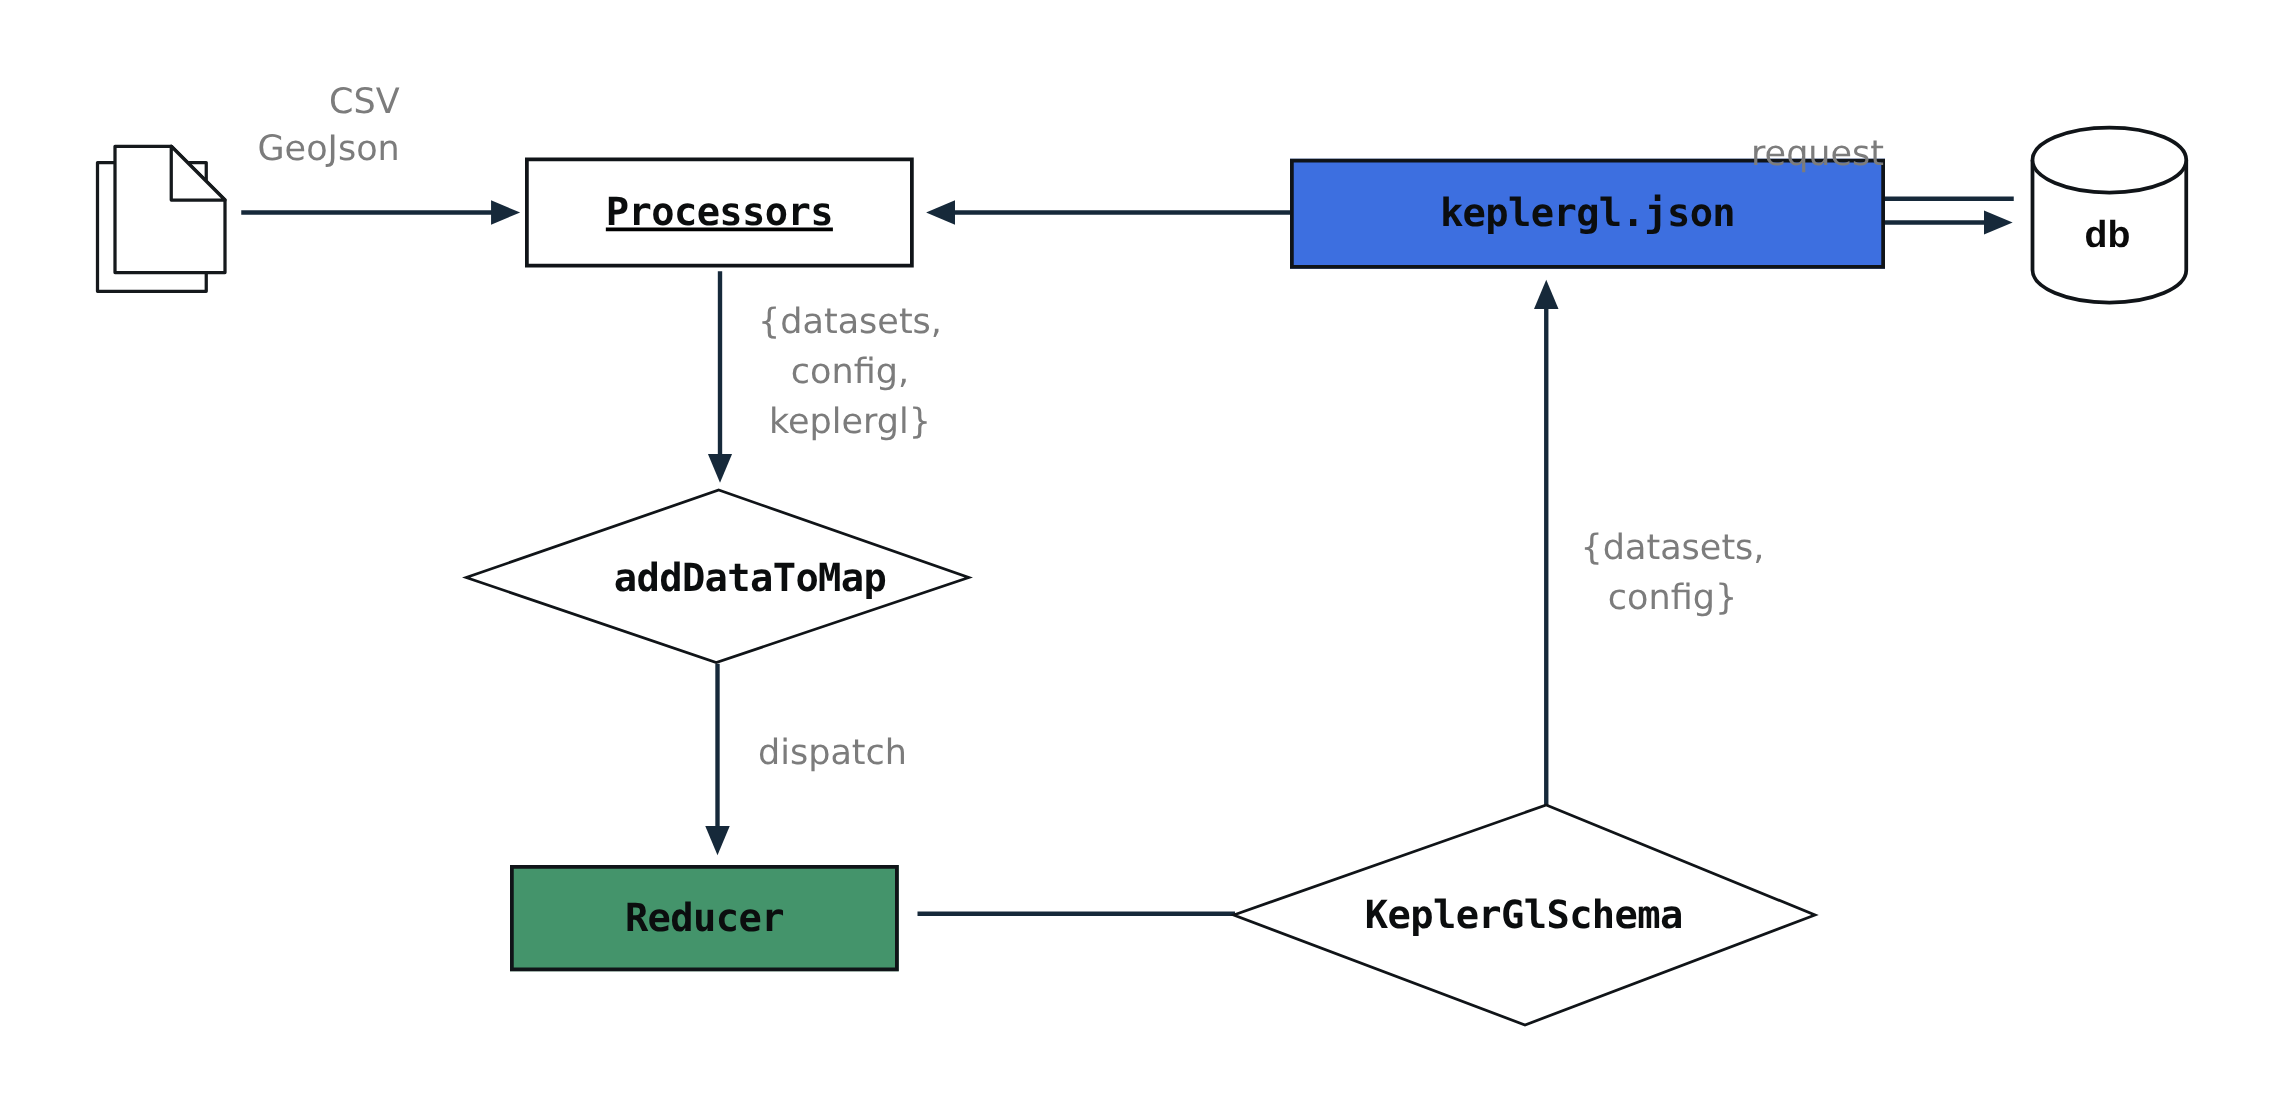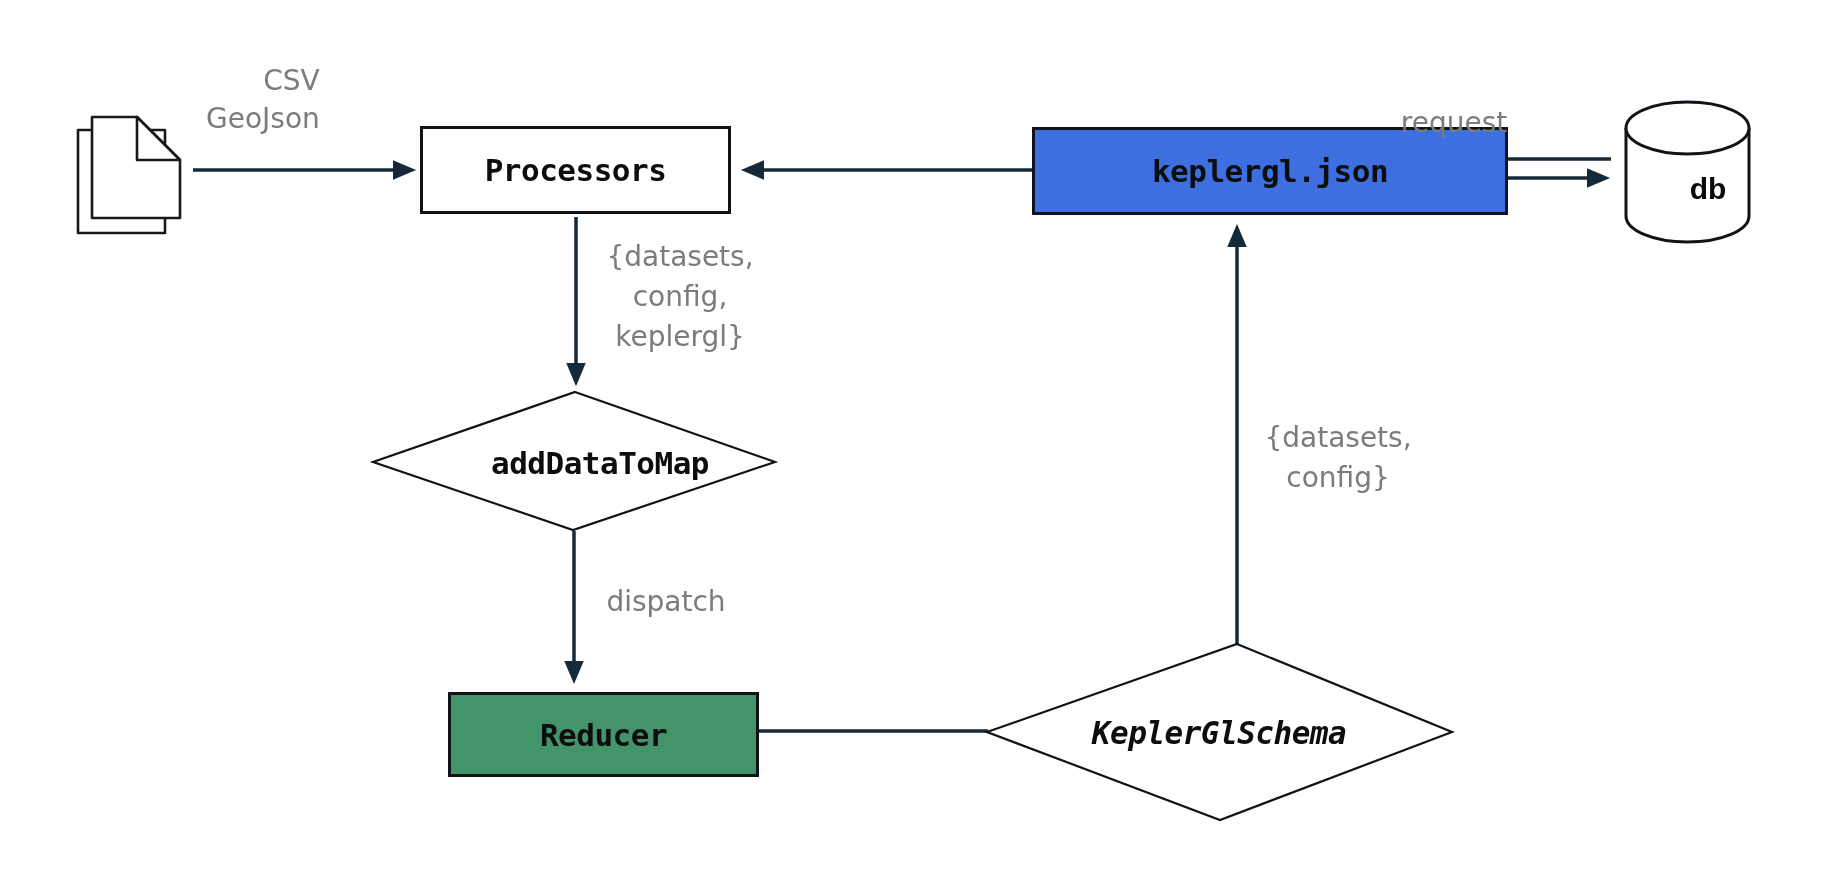--- a/index.html
+++ b/index.html
@@ -63,39 +63,39 @@
 
     <polygon class="node-shape" points="575,392 775,462 573,530 373,462"></polygon>
     <polygon class="node-shape" points="1237,644 1452,732 1220,820 987,732"></polygon>
 
     <g>
       <path class="node-shape" d="M1626,128 L1626,216 A61.5,26 0 0 0 1749,216 L1749,128" style="stroke-width:3"></path>
       <ellipse class="node-shape" cx="1687.5" cy="128" rx="61.5" ry="26" style="stroke-width:3"></ellipse>
     </g>
   </svg>
 
-  <div class="box" style="left:420px;top:126px;width:311px;height:88px;">
+  <div class="box" style="left:420px;top:126px;width:311px;height:88px;text-decoration:underline;">
     <span class="mono">Processors</span>
   </div>
 
   <div class="box blue" style="left:1032px;top:127px;width:476px;height:88px;">
     <span class="mono">keplergl.json</span>
   </div>
 
-  <div class="box green" style="left:448px;top:692px;width:311px;height:85px;">
+  <div class="box green" style="left:408px;top:692px;width:311px;height:85px;">
     <span class="mono">Reducer</span>
   </div>
 
   <div class="node-label mono" style="left:600px;top:463px;">addDataToMap</div>
 
-  <div class="node-label mono" style="left:1219px;top:733px;font-style:italic;">
+  <div class="node-label mono" style="left:1219px;top:733px;">
     <div>KeplerGlSchema</div>
   </div>
 
-  <div class="node-label db-label" style="left:1686px;top:188px;margin-left:22px;">db</div>
+  <div class="node-label db-label" style="left:1686px;top:188px;">db</div>
 
   <div class="glabel left" style="left:206px;top:62px;">
     <div>CSV</div>
     <div>GeoJson</div>
   </div>
 
   <div class="glabel" style="left:680px;top:297px;">
     <div>{datasets,</div>
     <div>config,</div>
     <div>keplergl}</div>

